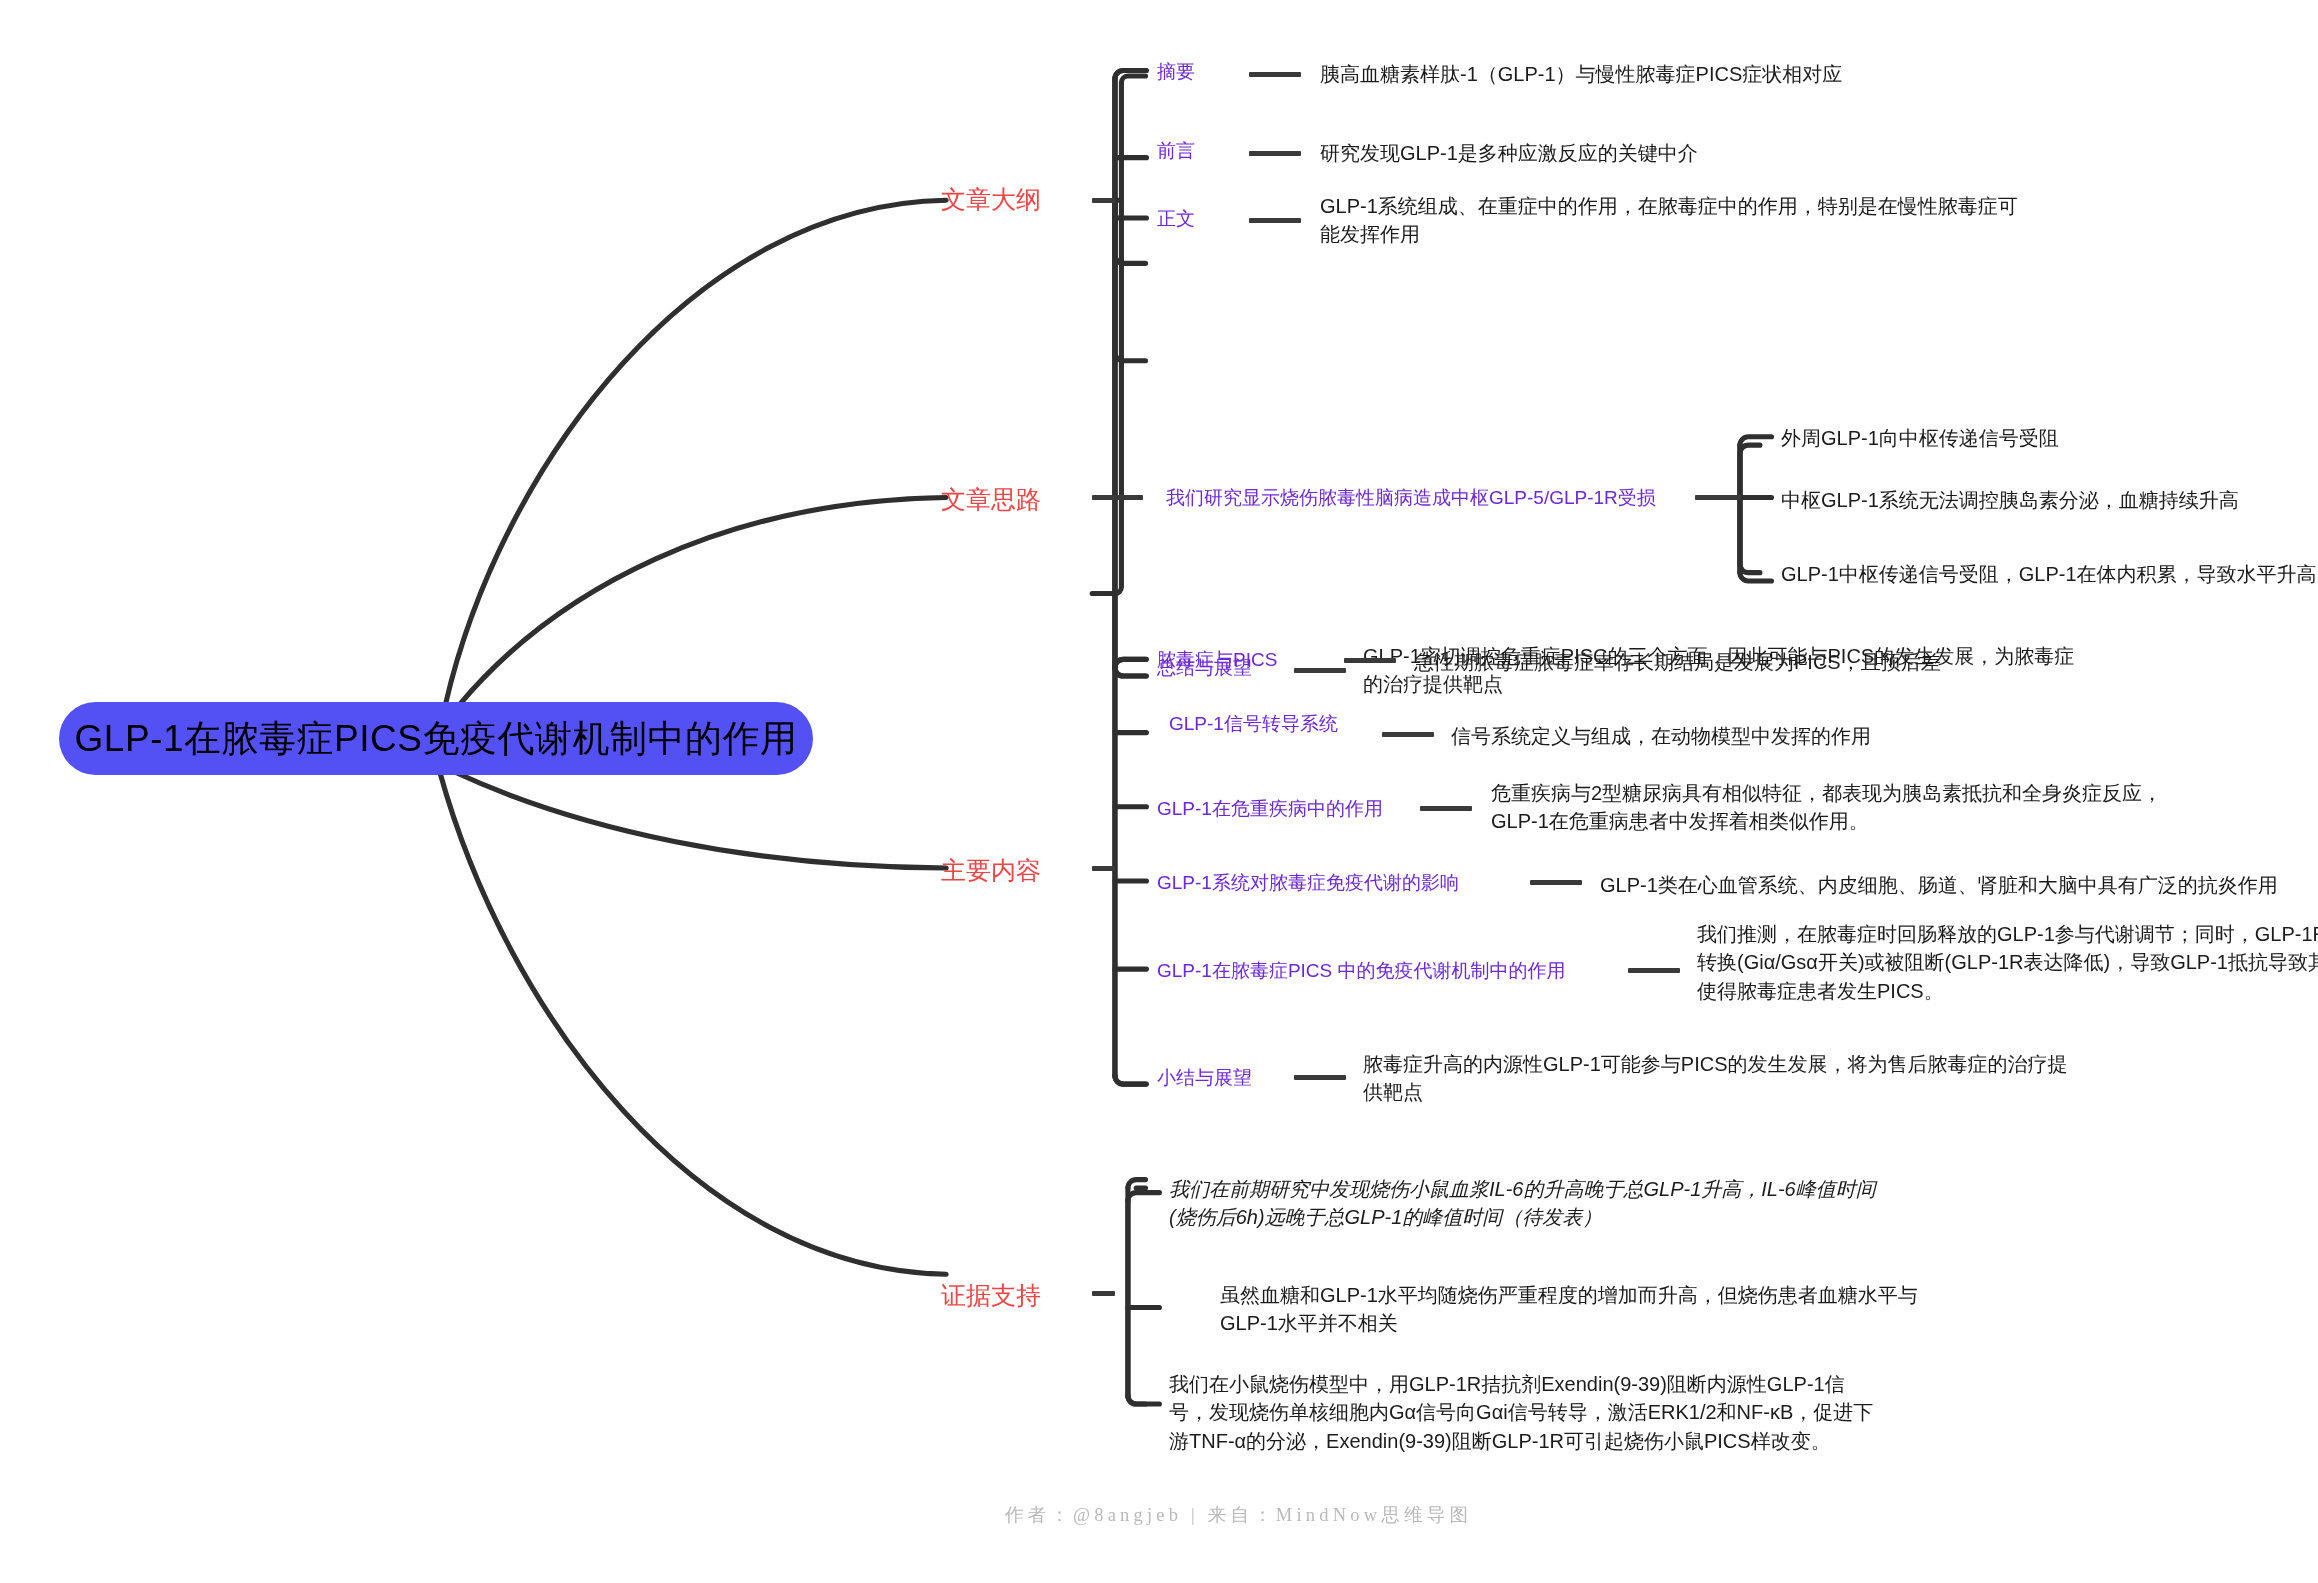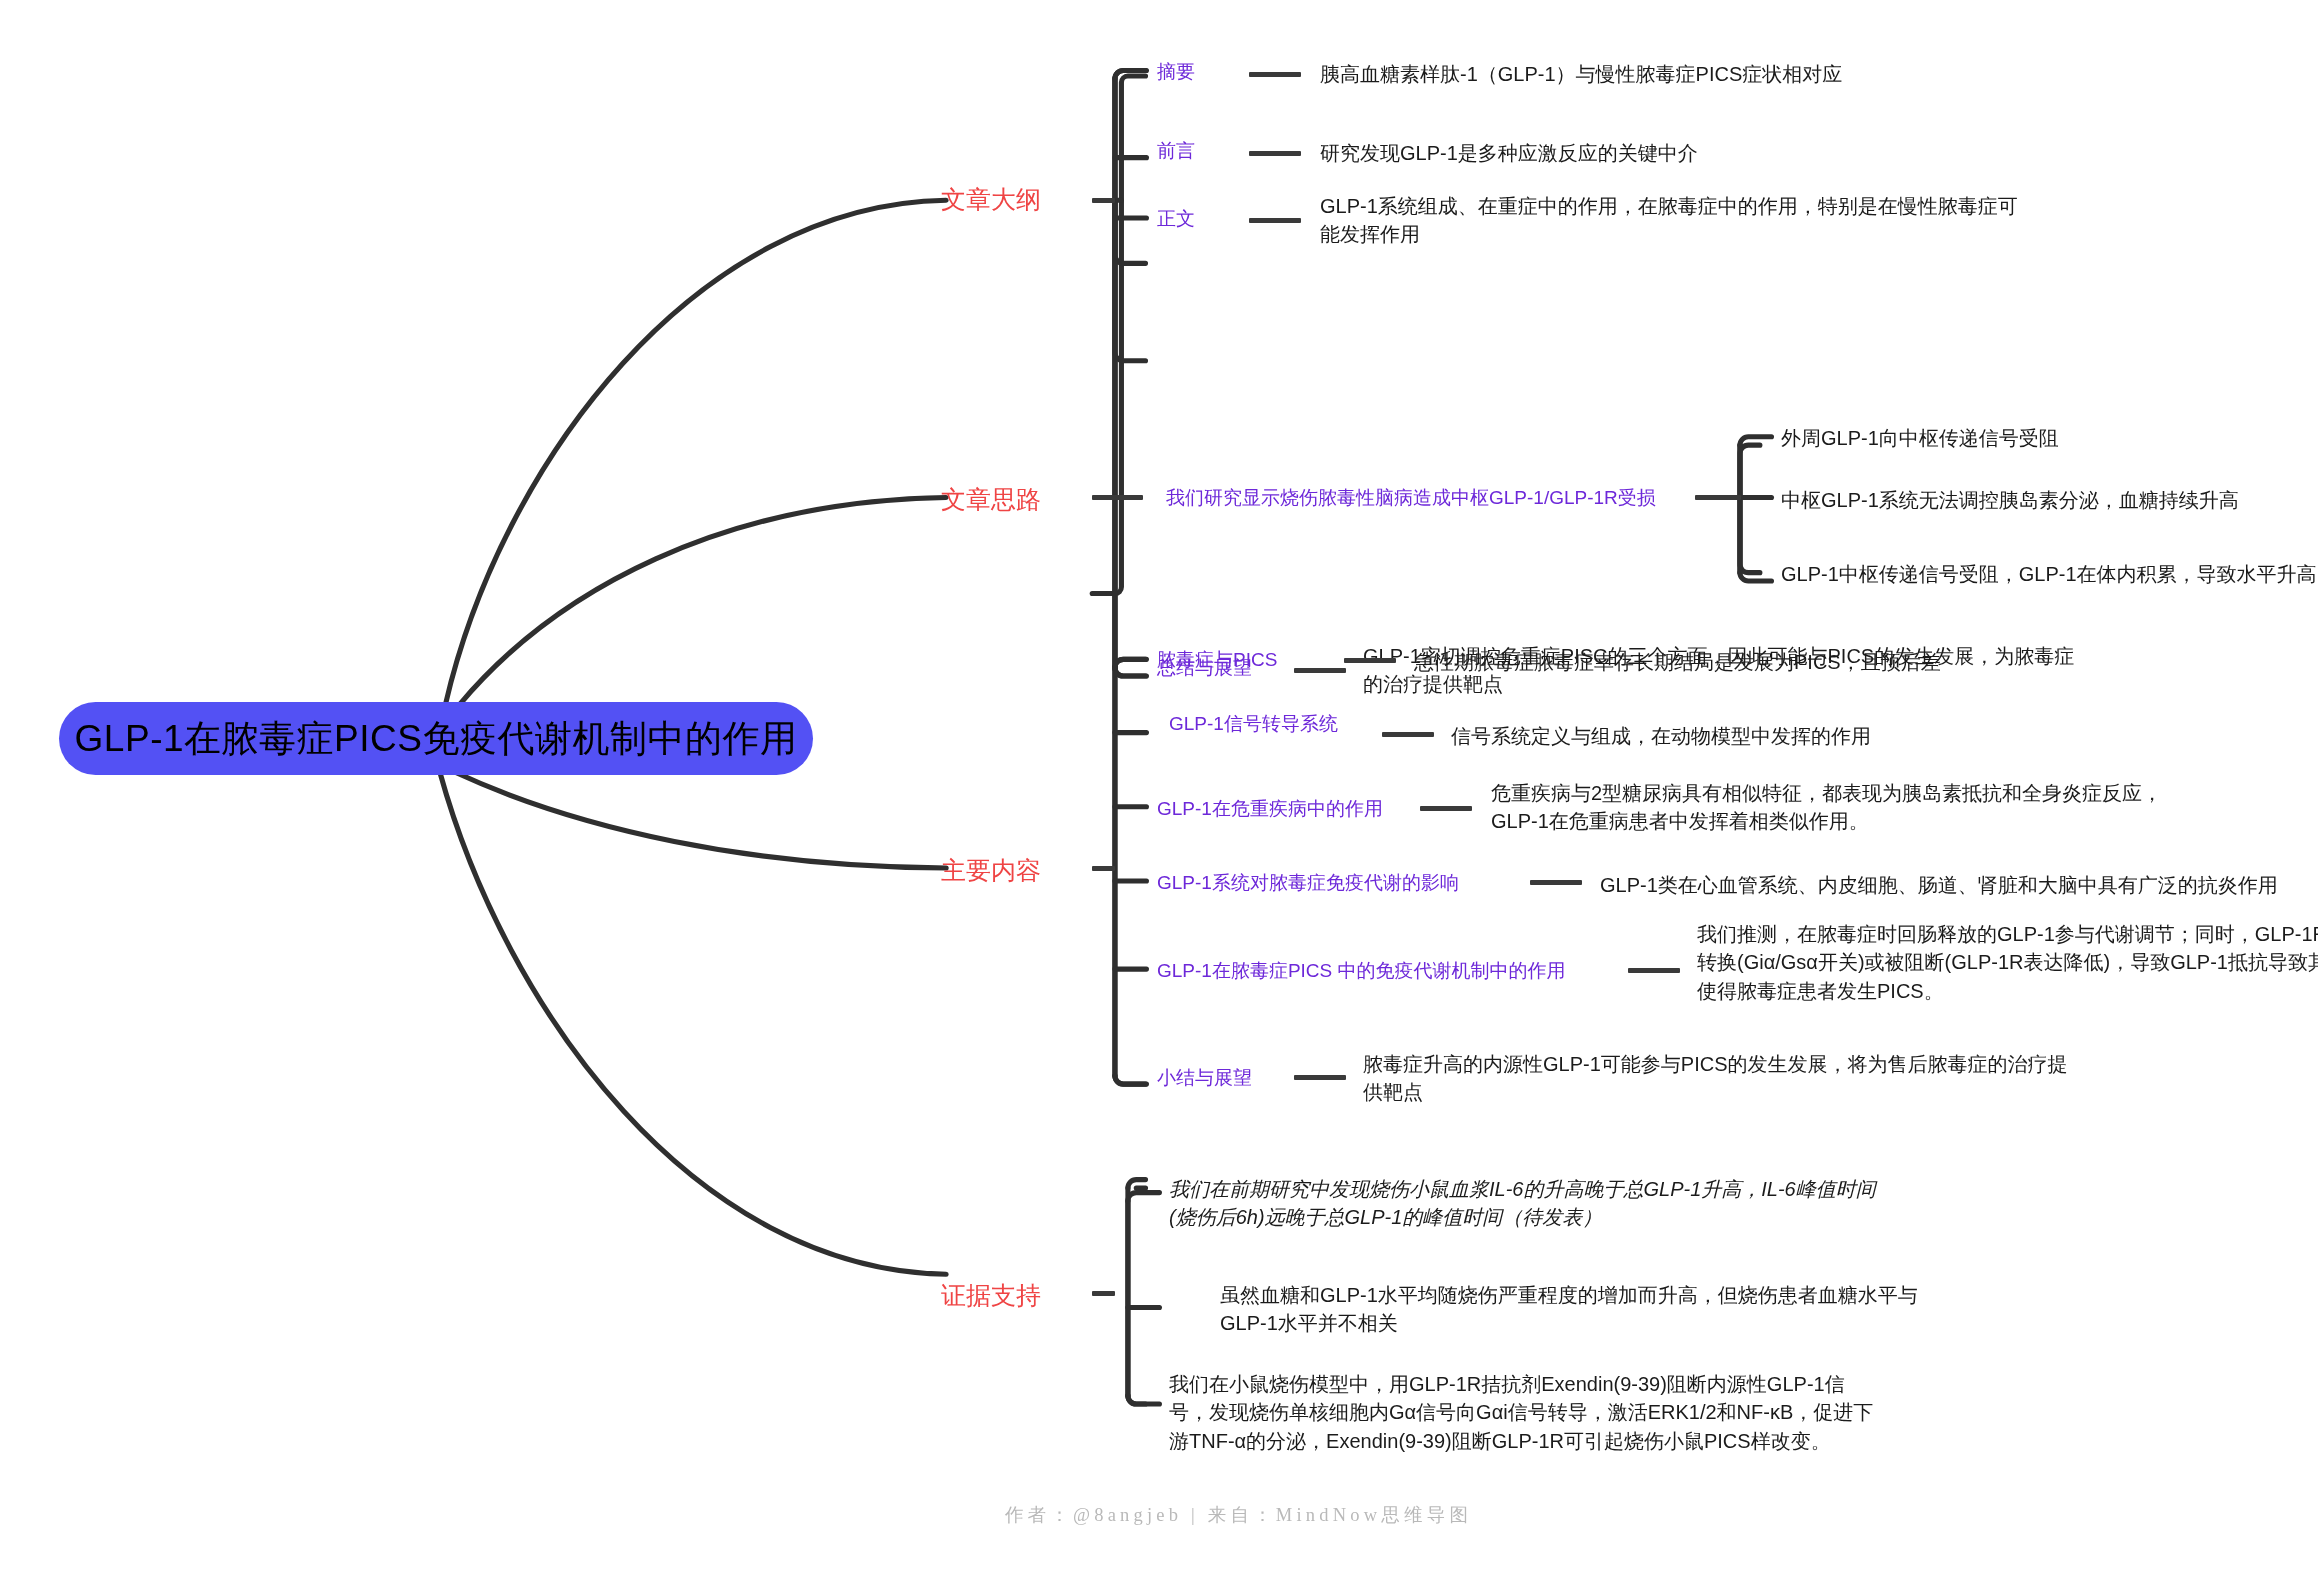--- a/index.html
+++ b/index.html
@@ -194,21 +194,21 @@
   <div class="leaf-text" style="left:1320px; top:192px; width:1127px;">GLP-1系统组成、在重症中的作用，在脓毒症中的作用，特别是在慢性脓毒症可
 能发挥作用</div>
 
   <div class="topic-label" style="left:1157px; top:656px;">总结与展望</div>
   <div class="dash" style="left:1294px; top:668px; width:52px;"></div>
   <div class="leaf-text" style="left:1363px; top:642px; width:1099px;">GLP-1密切调控危重症PISC的三个方面，因此可能与PICS的发生发展，为脓毒症
 的治疗提供靶点</div>
 
   <div class="branch-label" style="left:941px; top:485px;">文章思路</div>
   <div class="dash" style="left:1092px; top:495px; width:51px;"></div>
-  <div class="topic-label" style="left:1166px; top:486px;">我们研究显示烧伤脓毒性脑病造成中枢GLP-1/GLP-1R受损</div>
+  <div class="topic-label" style="left:1166px; top:486px;">我们研究显示烧伤脓毒性脑病造成中枢GLP-5/GLP-1R受损</div>
   <div class="dash" style="left:1695px; top:495px; width:46px;"></div>
 
   <div class="leaf-text" style="left:1781px; top:424px; width:672px;">外周GLP-1向中枢传递信号受阻</div>
   <div class="leaf-text" style="left:1781px; top:486px; width:672px;">中枢GLP-1系统无法调控胰岛素分泌，血糖持续升高</div>
   <div class="leaf-text" style="left:1781px; top:560px; width:672px;">GLP-1中枢传递信号受阻，GLP-1在体内积累，导致水平升高</div>
 
   <div class="branch-label" style="left:941px; top:856px;">主要内容</div>
   <div class="dash" style="left:1092px; top:866px; width:23px;"></div>
 
   <div class="topic-label" style="left:1157px; top:648px;">脓毒症与PICS</div>

